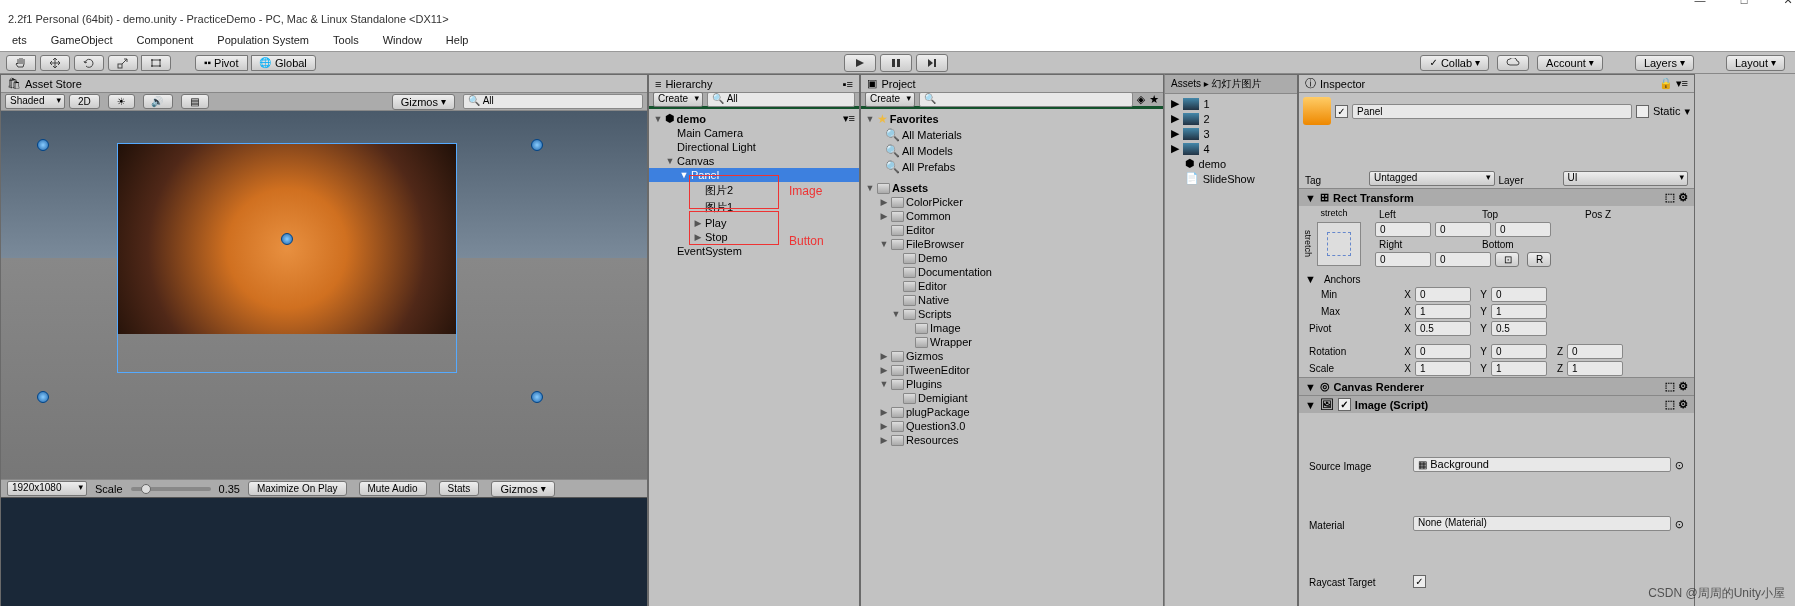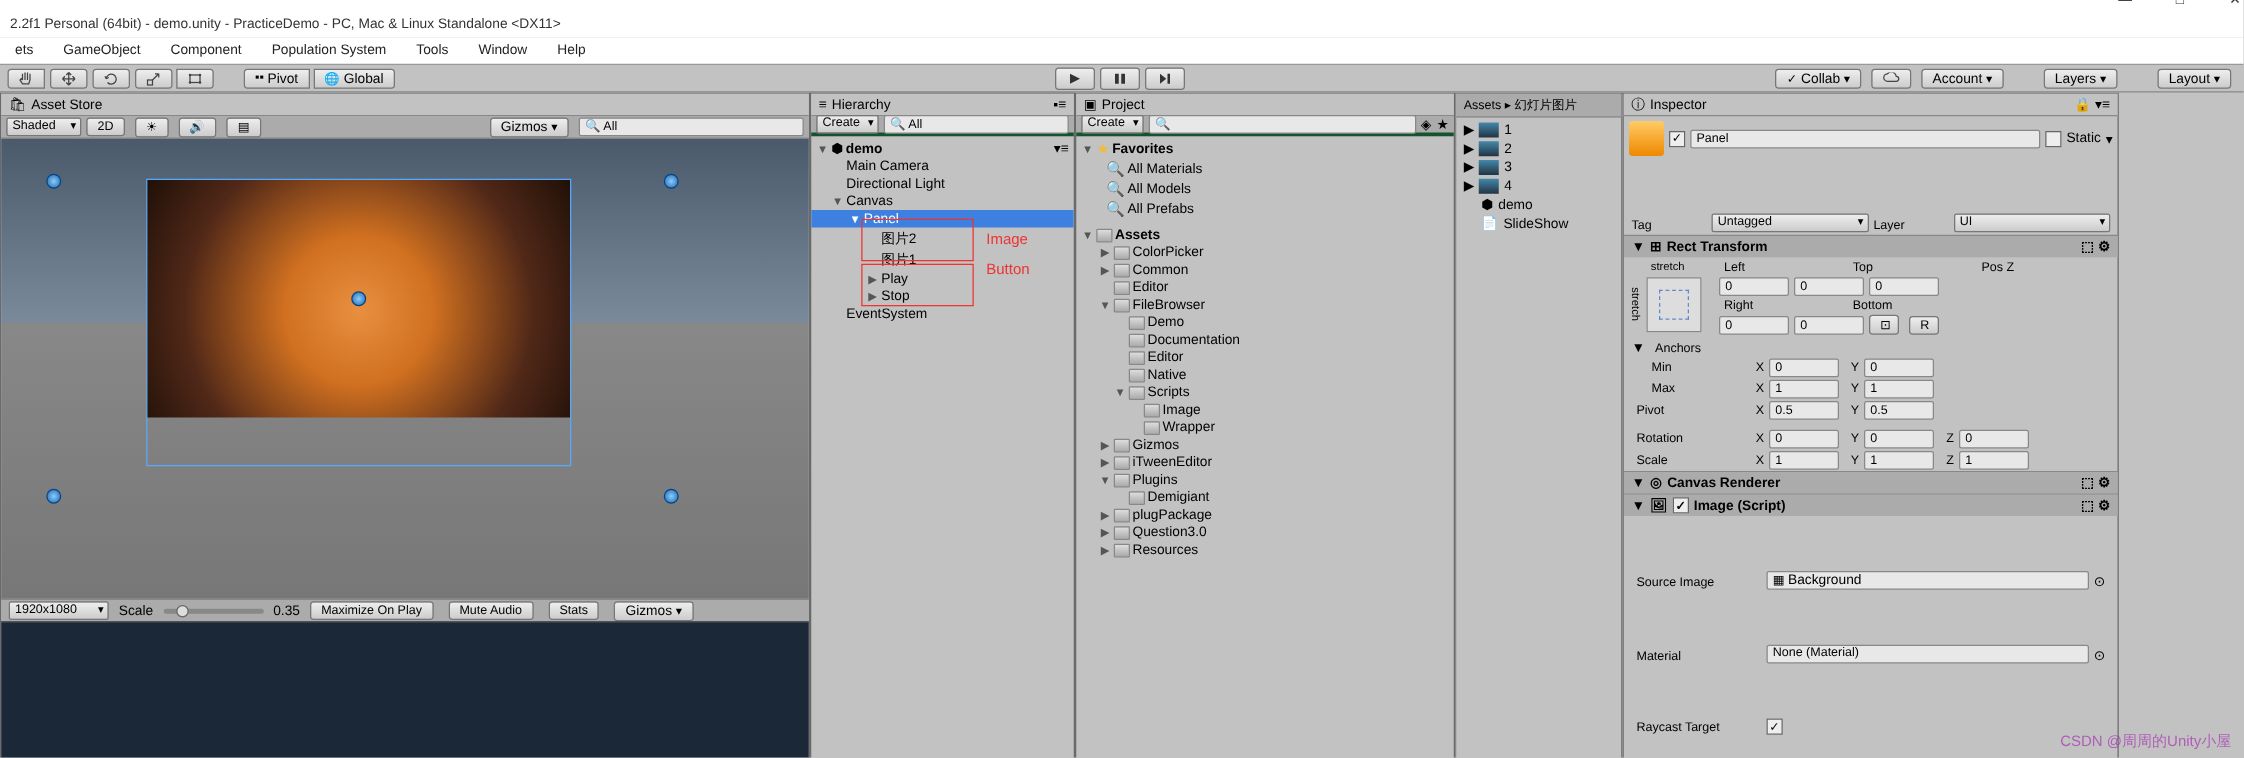--- a/index.html
+++ b/index.html
@@ -69,21 +69,21 @@
 .comp-body { padding: 2px 4px; }
 .xyz-row { display: flex; align-items: center; gap: 4px; padding: 1px 6px; }
 .xyz-row .lbl { width: 90px; padding-left: 16px; font-size: 10px; }
 .xyz-row .axis { width: 12px; font-size: 10px; text-align: right; }
 .xyz-row .insp-field { width: 56px; flex: none; }
 .anchor-preset { width: 44px; height: 44px; border: 1px solid #888; background: #ddd; margin: 4px; display: flex; align-items: center; justify-content: center; }
 .anchor-preset .inner { width: 24px; height: 24px; border: 1px dashed #68c; }
 .checkbox { width: 13px; height: 13px; border: 1px solid #666; background: #eee; display: inline-flex; align-items: center; justify-content: center; font-size: 10px; }
 
 svg { display: block; }
-.watermark { position: absolute; right: 10px; bottom: 4px; color: #a21caf; font-size: 12px; opacity: 0.6; }
+.watermark { position: absolute; right: 10px; bottom: 4px; color: #000000; font-size: 12px; opacity: 0.6; }
 </style>
 </head>
 <body>
 
 <div class="title-bar">
   <span>2.2f1 Personal (64bit) - demo.unity - PracticeDemo - PC, Mac &amp; Linux Standalone &lt;DX11&gt;</span>
   <div class="win-btns">
     <span>—</span>
     <span>□</span>
     <span>✕</span>
@@ -251,21 +251,21 @@
         </div>
       <div class="tree-item" style="padding-left:44px">
           <span class="arrow">▶</span>
           <span>Stop</span>
         </div>
       <div class="tree-item" style="padding-left:28px">EventSystem</div>
     </div>
     <div class="annot" style="top:100px;left:40px;width:90px;height:34px"></div>
     <div class="annot" style="top:109px;left:140px;border:none">Image</div>
     <div class="annot" style="top:136px;left:40px;width:90px;height:34px"></div>
-    <div class="annot" style="top:133px;left:140px;border:none">Button</div>
+    <div class="annot" style="top:159px;left:140px;border:none">Button</div>
   </div>
 
   <div class="panel project-panel">
     <div class="panel-tab">
       <span>▣</span>
       <span>Project</span>
     </div>
     <div class="panel-header">
       <span class="insp-select" style="flex:none;width:50px">Create</span>
       <span class="insp-field">🔍</span>

